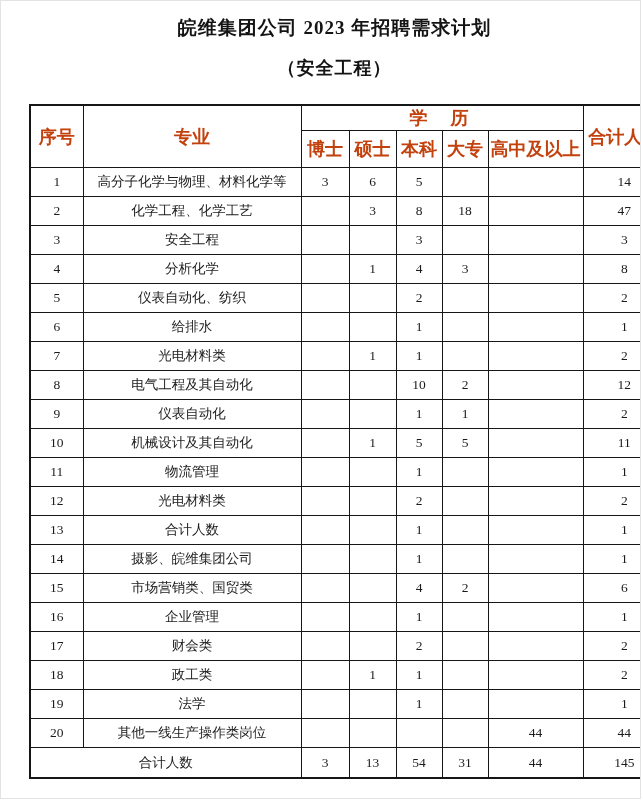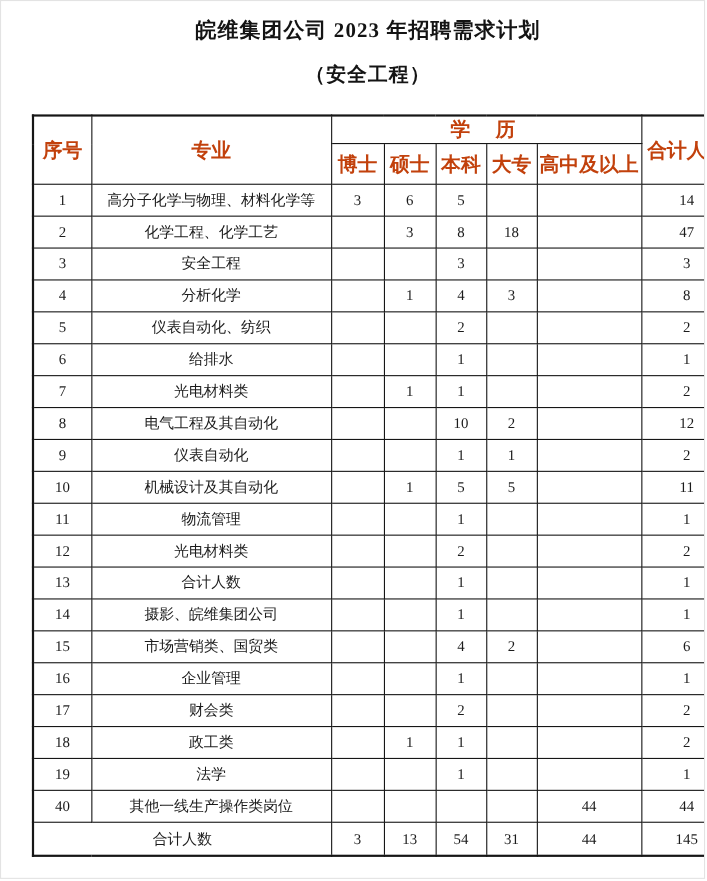--- a/index.html
+++ b/index.html
@@ -289,21 +289,21 @@
           <td>19</td>
           <td>法学</td>
           <td></td>
           <td></td>
           <td>1</td>
           <td></td>
           <td></td>
           <td>1</td>
         </tr>
         <tr>
-          <td>40</td>
+          <td>20</td>
           <td>其他一线生产操作类岗位</td>
           <td></td>
           <td></td>
           <td></td>
           <td></td>
           <td>44</td>
           <td>44</td>
         </tr>
       </tbody>
     <tfoot>

